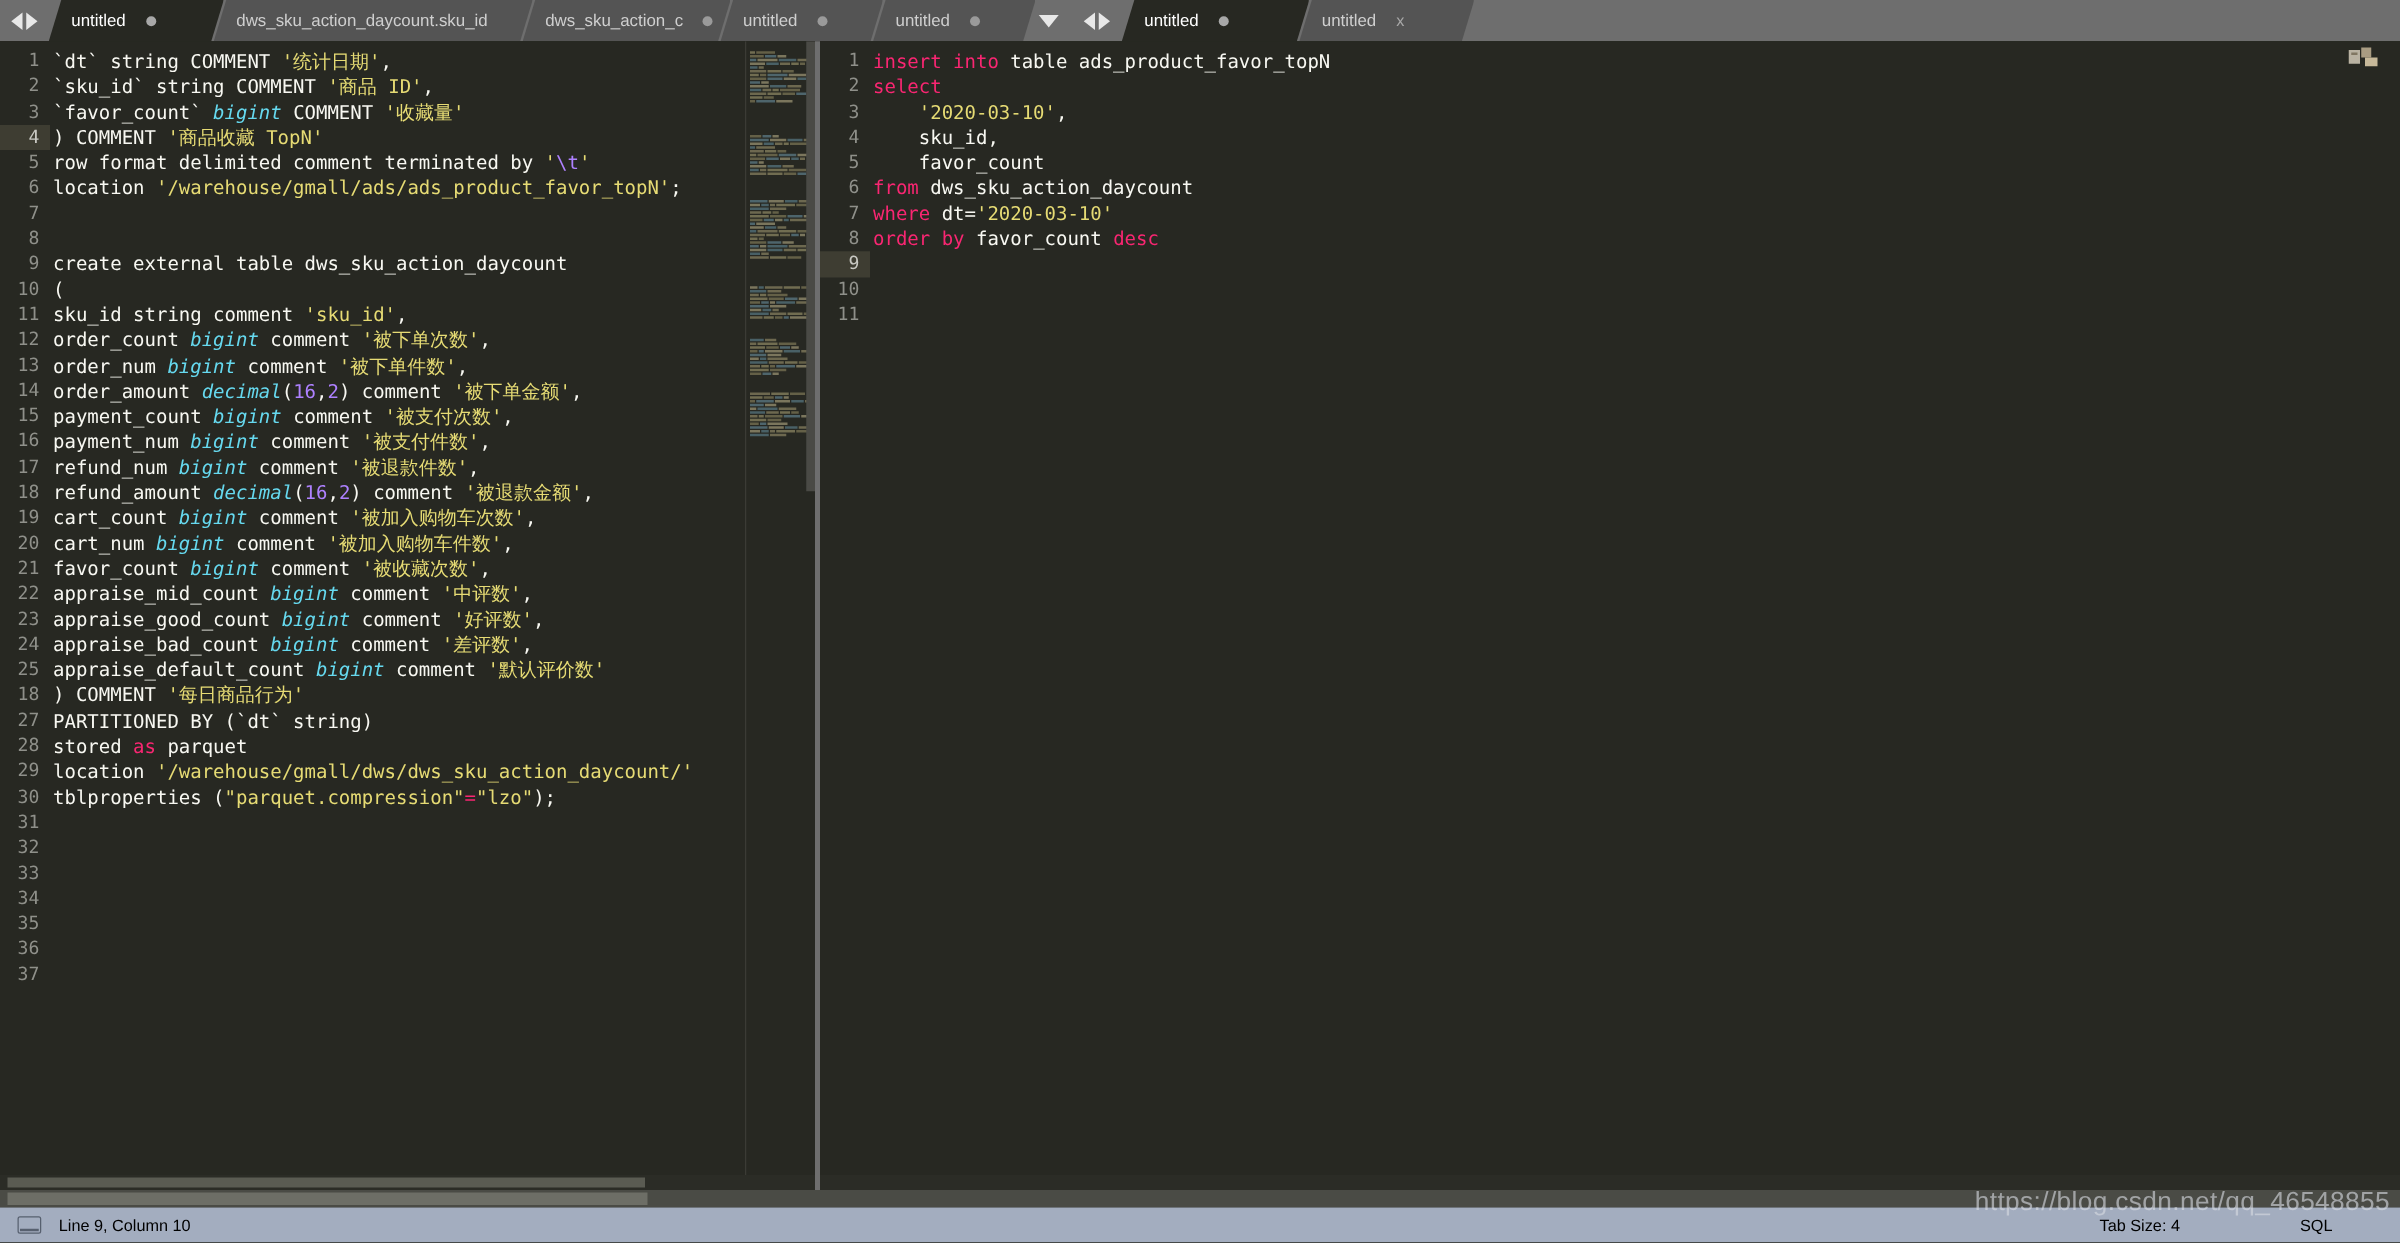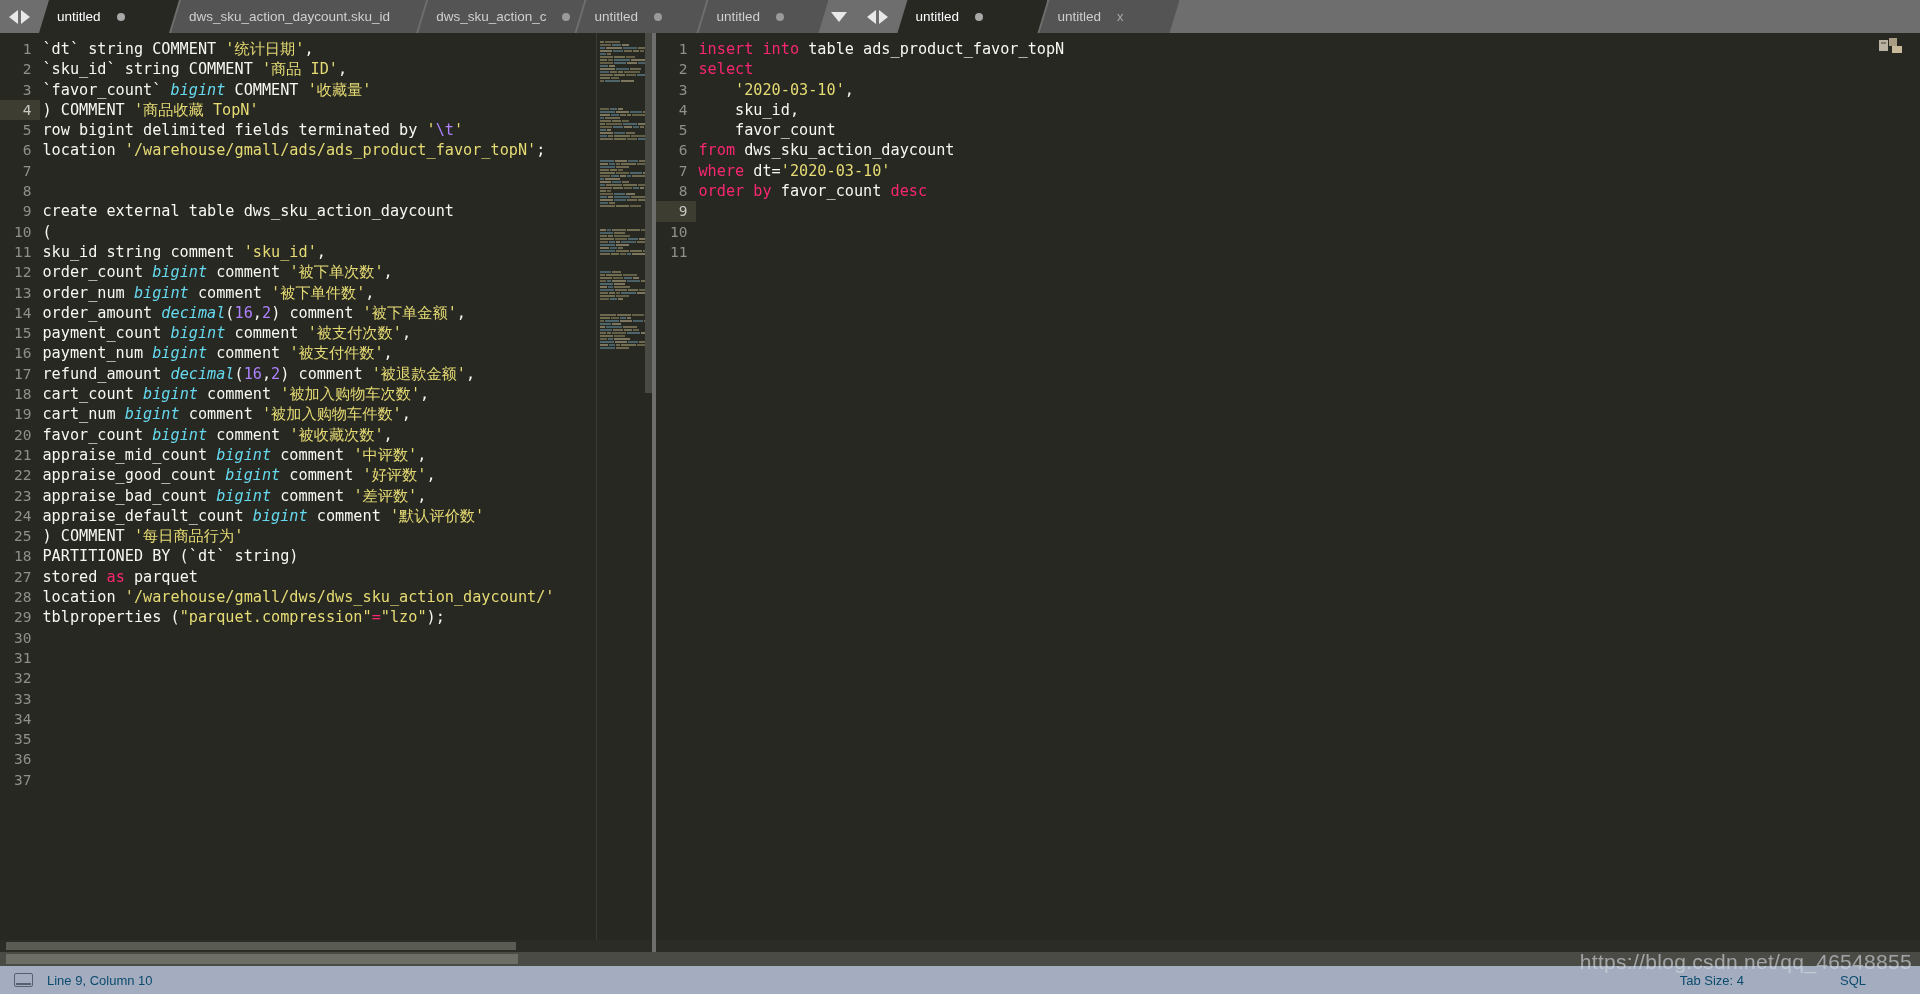--- a/index.html
+++ b/index.html
@@ -122,21 +122,21 @@
     height: 14px; background: #4a4b45; flex: 0 0 14px;
     display: flex; align-items: center;
   }
   .bottom-hscroll .thumb { height: 10px; background: #6d6e66; margin-left: 6px; }
 
   
   .statusbar {
     flex: 0 0 28px; height: 28px; background: #a3adbf;
     display: flex; align-items: center;
     font-family: "Liberation Sans", sans-serif;
-    font-size: 13px; color: #0c4a6e;
+    font-size: 13px; color: #000000;
     padding: 14px 14px;
   }
   .sb-icon {
     width: 19px; height: 14px; border: 1.6px solid #57606f;
     border-radius: 2px; margin-right: 14px; position: relative;
   }
   .sb-icon:after {
     content:""; position:absolute; left:1px; right:1px; bottom:1px;
     height: 2px; background:#57606f;
   }
@@ -254,32 +254,33 @@
               <div class="ln">34</div>
               <div class="ln">35</div>
               <div class="ln">36</div>
               <div class="ln">37</div>
             </div>
           <div class="codelines" id="left-code">
               <div class="codeline"><span class="pln">`dt` string COMMENT </span><span class="str">'统计日期'</span><span class="pln">,</span></div>
               <div class="codeline"><span class="pln">`sku_id` string COMMENT </span><span class="str">'商品 ID'</span><span class="pln">,</span></div>
               <div class="codeline"><span class="pln">`favor_count` </span><span class="typ">bigint</span><span class="pln"> COMMENT </span><span class="str">'收藏量'</span></div>
               <div class="codeline"><span class="pln">) COMMENT </span><span class="str">'商品收藏 TopN'</span></div>
-              <div class="codeline"><span class="pln">row bigint delimited fields terminated by </span><span class="str">'</span><span class="num">\t</span><span class="str">'</span></div>
+              <div class="codeline"><span class="pln">row format delimited comment terminated by </span><span class="str">'</span><span class="num">\t</span><span class="str">'</span></div>
               <div class="codeline"><span class="pln">location </span><span class="str">'/warehouse/gmall/ads/ads_product_favor_topN'</span><span class="pln">;</span></div>
               <div class="codeline">&nbsp;</div>
               <div class="codeline">&nbsp;</div>
               <div class="codeline"><span class="pln">create external table dws_sku_action_daycount</span></div>
               <div class="codeline"><span class="pln">(</span></div>
               <div class="codeline"><span class="pln">sku_id string comment </span><span class="str">'sku_id'</span><span class="pln">,</span></div>
               <div class="codeline"><span class="pln">order_count </span><span class="typ">bigint</span><span class="pln"> comment </span><span class="str">'被下单次数'</span><span class="pln">,</span></div>
               <div class="codeline"><span class="pln">order_num </span><span class="typ">bigint</span><span class="pln"> comment </span><span class="str">'被下单件数'</span><span class="pln">,</span></div>
               <div class="codeline"><span class="pln">order_amount </span><span class="typ">decimal</span><span class="pln">(</span><span class="num">16</span><span class="pln">,</span><span class="num">2</span><span class="pln">) comment </span><span class="str">'被下单金额'</span><span class="pln">,</span></div>
               <div class="codeline"><span class="pln">payment_count </span><span class="typ">bigint</span><span class="pln"> comment </span><span class="str">'被支付次数'</span><span class="pln">,</span></div>
               <div class="codeline"><span class="pln">payment_num </span><span class="typ">bigint</span><span class="pln"> comment </span><span class="str">'被支付件数'</span><span class="pln">,</span></div>
+              <div class="codeline"><span class="pln">refund_num </span><span class="typ">bigint</span><span class="pln"> comment </span><span class="str">'被退款件数'</span><span class="pln">,</span></div>
               <div class="codeline"><span class="pln">refund_amount </span><span class="typ">decimal</span><span class="pln">(</span><span class="num">16</span><span class="pln">,</span><span class="num">2</span><span class="pln">) comment </span><span class="str">'被退款金额'</span><span class="pln">,</span></div>
               <div class="codeline"><span class="pln">cart_count </span><span class="typ">bigint</span><span class="pln"> comment </span><span class="str">'被加入购物车次数'</span><span class="pln">,</span></div>
               <div class="codeline"><span class="pln">cart_num </span><span class="typ">bigint</span><span class="pln"> comment </span><span class="str">'被加入购物车件数'</span><span class="pln">,</span></div>
               <div class="codeline"><span class="pln">favor_count </span><span class="typ">bigint</span><span class="pln"> comment </span><span class="str">'被收藏次数'</span><span class="pln">,</span></div>
               <div class="codeline"><span class="pln">appraise_mid_count </span><span class="typ">bigint</span><span class="pln"> comment </span><span class="str">'中评数'</span><span class="pln">,</span></div>
               <div class="codeline"><span class="pln">appraise_good_count </span><span class="typ">bigint</span><span class="pln"> comment </span><span class="str">'好评数'</span><span class="pln">,</span></div>
               <div class="codeline"><span class="pln">appraise_bad_count </span><span class="typ">bigint</span><span class="pln"> comment </span><span class="str">'差评数'</span><span class="pln">,</span></div>
               <div class="codeline"><span class="pln">appraise_default_count </span><span class="typ">bigint</span><span class="pln"> comment </span><span class="str">'默认评价数'</span></div>
               <div class="codeline"><span class="pln">) COMMENT </span><span class="str">'每日商品行为'</span></div>
               <div class="codeline"><span class="pln">PARTITIONED BY (`dt` string)</span></div>

